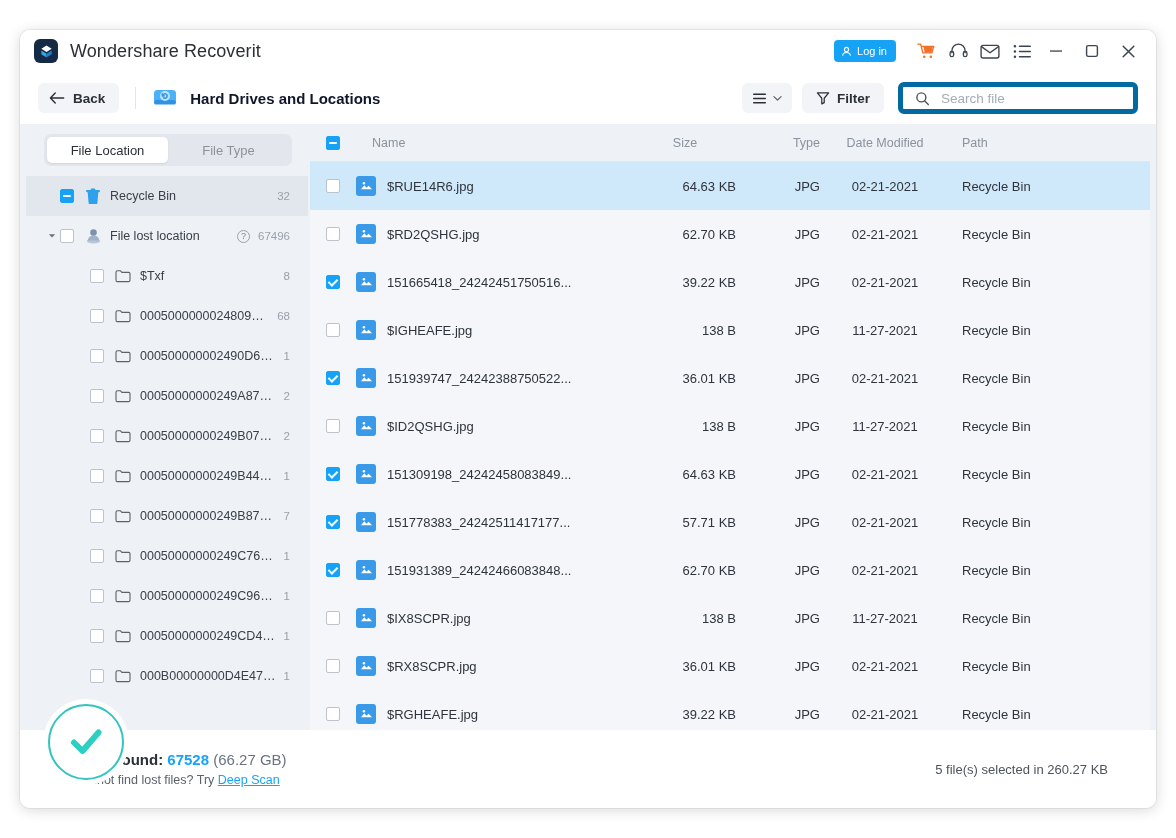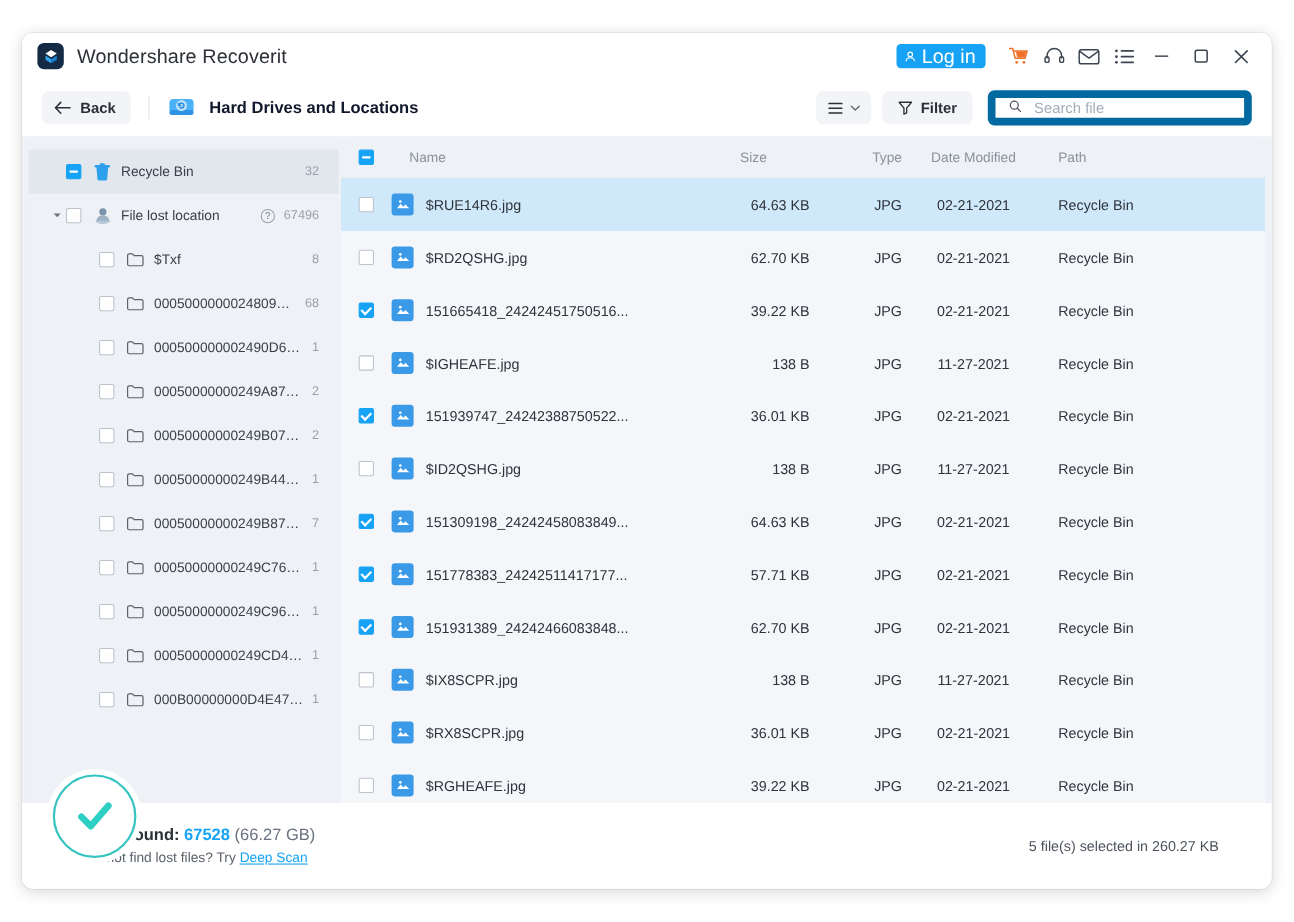--- a/index.html
+++ b/index.html
@@ -43,21 +43,21 @@
     letter-spacing: .1px;
   }
   .titlebar-spacer { flex: 1 1 auto; }
   .login-btn {
     display: flex; align-items: center; gap: 5px;
     background: #17a3f5;
     color: #fff;
     border-radius: 4px;
     height: 22px;
     padding: 0 9px 0 7px;
-    font-size: 18px;
+    font-size: 11px;
     cursor: pointer;
     margin-right: 14px;
   }
   .tb-icon {
     width: 32px; height: 30px;
     display: flex; align-items: center; justify-content: center;
     cursor: pointer;
     color: #3c4450;
   }
   .tb-icon.cart { color: #f0712a; }
@@ -98,23 +98,23 @@
     color: #2b2f36;
   }
   .filter-btn {
     display: flex; align-items: center; gap: 7px;
     height: 30px; padding: 0 14px;
     background: #f2f4f7; border-radius: 6px; cursor: pointer;
     font-size: 13.5px; font-weight: bold; color: #2b2f36;
     margin-left: 10px;
   }
   .search-box {
-    display: flex; gap: 9px;
+    display: flex; align-items: center; gap: 9px;
     height: 32px; width: 240px;
-    border: 7px solid #0369a1; border-radius: 6px;
+    border: 5px solid #0369a1; border-radius: 6px;
     padding: 0 12px; margin-left: 14px;
     background: #fff;
   }
   .search-box input {
     border: none; outline: none; flex: 1 1 auto;
     font-size: 13.5px; color: #2b2f36;
     font-family: "Liberation Sans", sans-serif;
     background: transparent;
   }
   .search-box input::placeholder { color: #a4acb8; }
@@ -411,20 +411,28 @@
         <circle cx="6.8" cy="6.8" r="4.8" fill="none" stroke="#4d545e" stroke-width="1.5"></circle>
         <path d="M10.4 10.6 L14.2 14.4" stroke="#4d545e" stroke-width="1.5" stroke-linecap="round"></path>
       </svg>
       <input type="text" placeholder="Search file" style="">
     </div>
   </div>
 
   <div class="body">
 
     <div class="sidebar">
+      <div class="seg">
+        <div class="seg-item active">
+          <span>File Location</span>
+        </div>
+        <div class="seg-item">
+          <span>File Type</span>
+        </div>
+      </div>
       <div class="tree" id="tree">
           <div class="tree-row selected" style="padding-left: 18px;">
             <div class="caret"></div>
             <div class="cb indeterminate"></div>
             <div class="tree-icon">
               <svg width="16" height="17" viewBox="0 0 16 17">
                 <path d="M2.6 3.6h10.8l-1 11.3a1.3 1.3 0 0 1-1.3 1.2H4.9a1.3 1.3 0 0 1-1.3-1.2z" fill="#2fa0ec"></path>
                 <rect x="1" y="2" width="14" height="2.2" rx="1.1" fill="#2fa0ec"></rect>
                 <rect x="5.6" y=".4" width="4.8" height="2" rx="1" fill="#2fa0ec"></rect>
               </svg>

